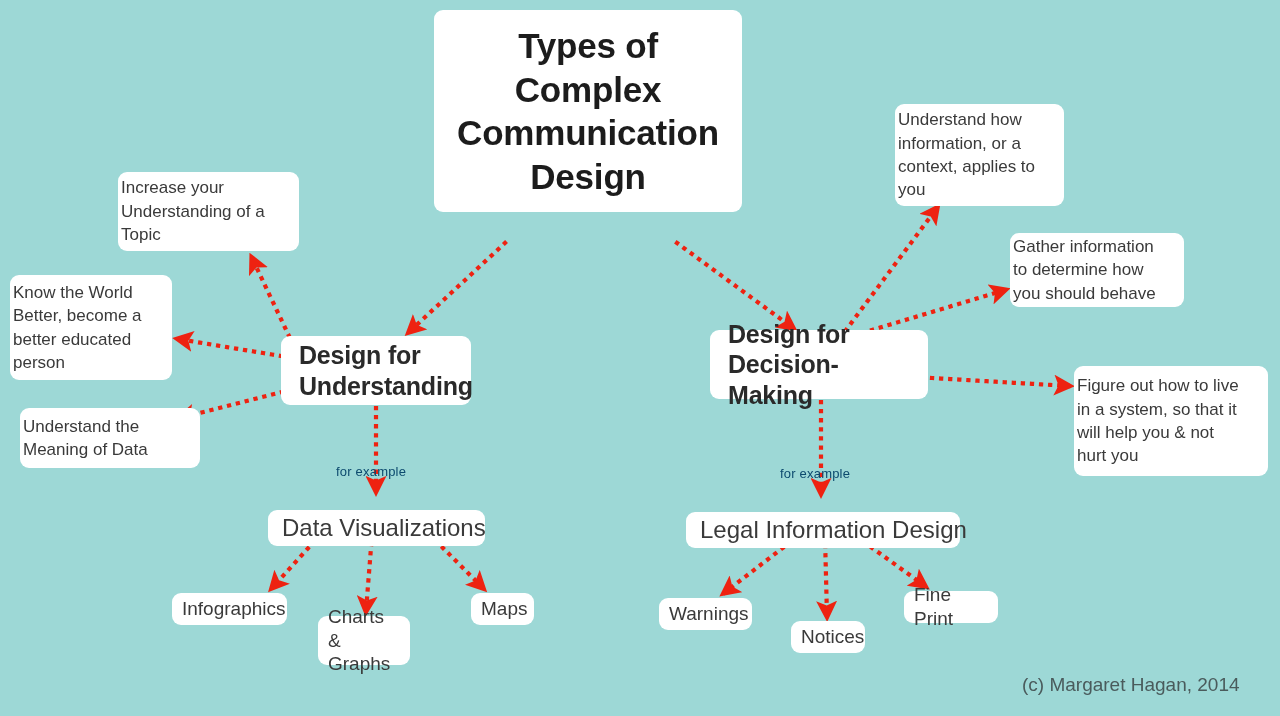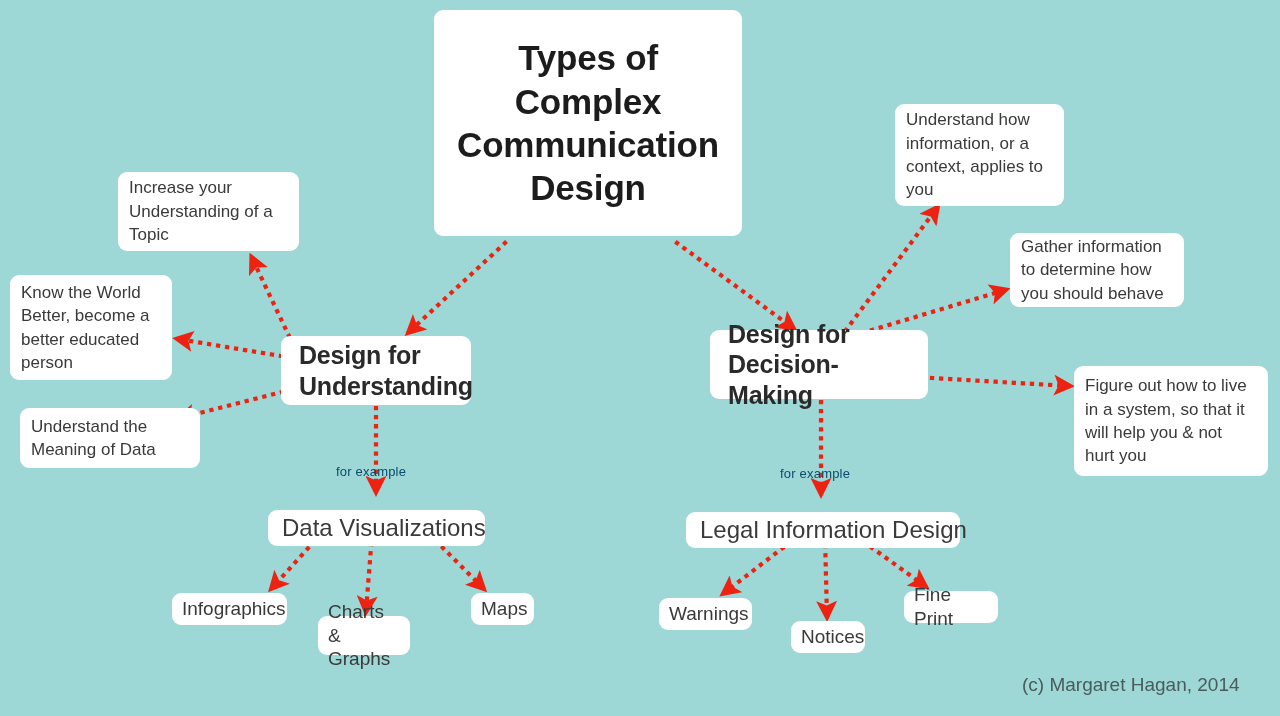--- a/index.html
+++ b/index.html
@@ -44,24 +44,24 @@
   .node-text {
     display: block;
     white-space: pre-line;
   }
 
   
   .title-node {
     left: 434px;
     top: 10px;
     width: 308px;
-    height: 226px;
+    height: 202px;
     padding: 14px 32px;
     align-items: center;
-    justify-content: center;
+    justify-content: flex-end;
   }
   .title-node .node-text {
     font-size: 35px;
     font-weight: bold;
     line-height: 1.24;
     text-align: center;
     letter-spacing: -0.2px;
     color: #1C1C1C;
   }
 
@@ -88,21 +88,21 @@
     font-size: 24px;
     line-height: 1.2;
     color: #3A3A3A;
     white-space: nowrap;
   }
   .example-dataviz { left: 268px; top: 496px; width: 217px; height: 36px; }
   .example-legal   { left: 686px; top: 498px; width: 274px; height: 36px; }
 
   
   .detail-node {
-    padding: 7px 11px;
+    padding: 7px 3px;
   }
   .detail-node .node-text {
     font-size: 17px;
     line-height: 1.38;
     color: #3A3A3A;
   }
   .detail-increase   { left: 118px; top: 172px; width: 181px; height: 79px; }
   .detail-knowworld  { left: 10px;  top: 275px; width: 162px; height: 105px; }
   .detail-meaning    { left: 20px;  top: 408px; width: 180px; height: 60px; }
   .detail-understand { left: 895px; top: 104px; width: 169px; height: 102px; }
@@ -112,21 +112,21 @@
   
   .leaf-node {
     padding: 4px 10px;
   }
   .leaf-node .node-text {
     font-size: 19px;
     line-height: 1.25;
     color: #3A3A3A;
   }
   .leaf-infographics { left: 172px; top: 593px; width: 115px; height: 32px; }
-  .leaf-charts       { left: 318px; top: 616px; width: 92px;  height: 39px; }
+  .leaf-charts       { left: 318px; top: 616px; width: 92px;  height: 49px; }
   .leaf-maps         { left: 471px; top: 593px; width: 63px;  height: 32px; }
   .leaf-warnings     { left: 659px; top: 598px; width: 93px;  height: 32px; }
   .leaf-notices      { left: 791px; top: 621px; width: 74px;  height: 32px; }
   .leaf-fineprint    { left: 904px; top: 591px; width: 94px;  height: 32px; }
 
   
   .connector-label {
     position: absolute;
     z-index: 3;
     font-size: 13px;

